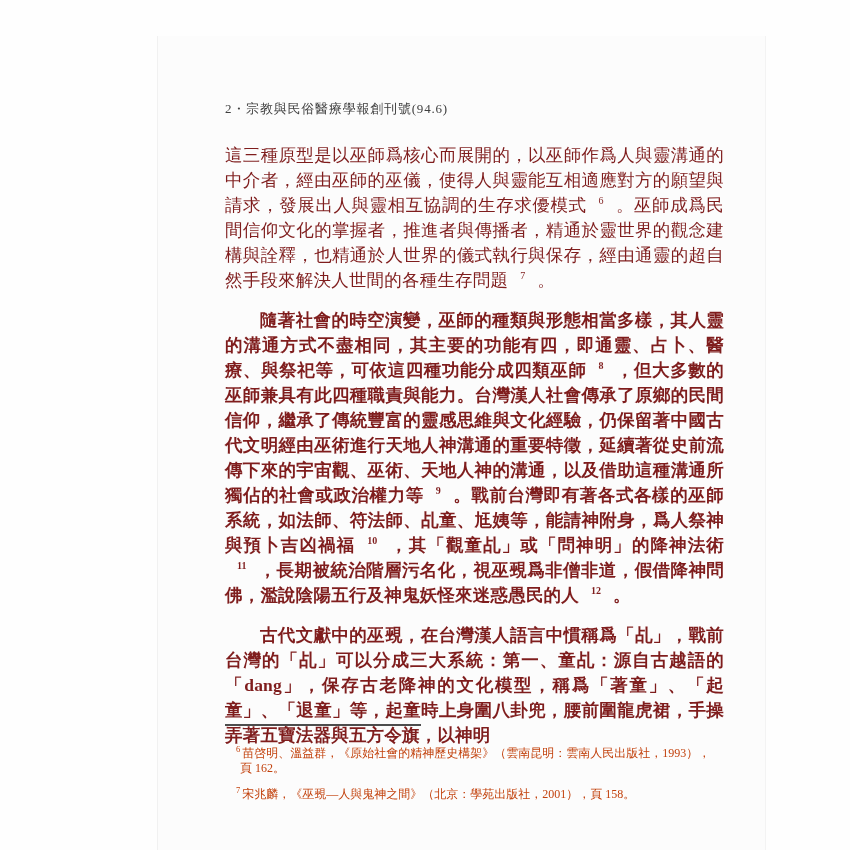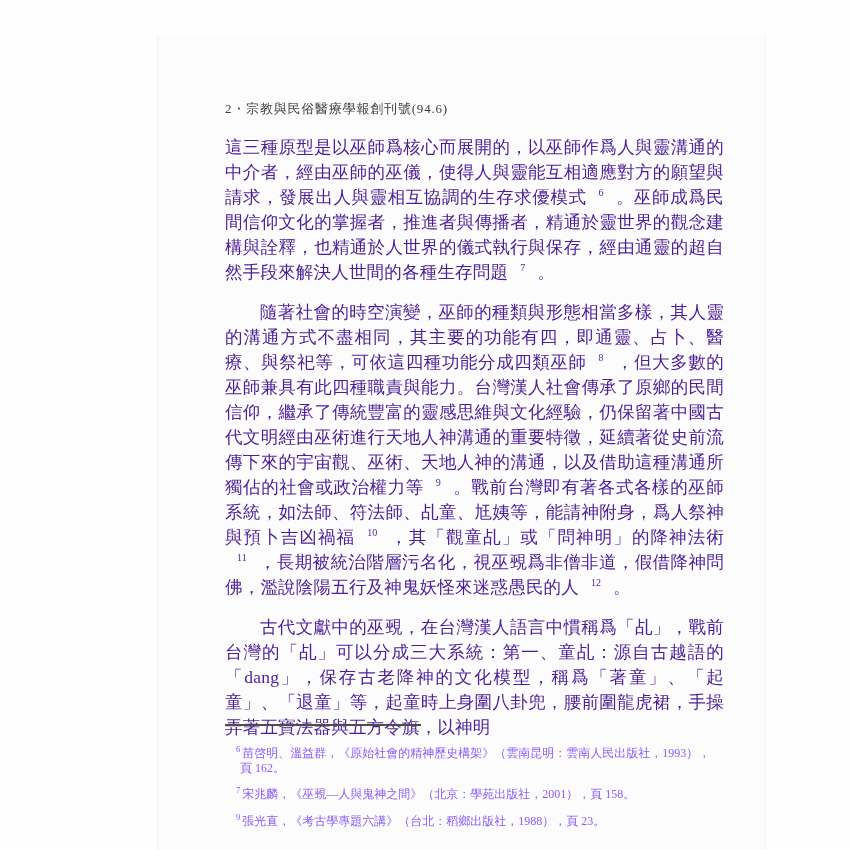--- a/index.html
+++ b/index.html
@@ -22,51 +22,51 @@
   .running-header {
     position: absolute;
     left: 55px; top: 52px;
     font-size: 13px;
     letter-spacing: 0.8px;
     color: #3f3f3f;
     white-space: nowrap;
   }
   .body-text {
     position: absolute;
-    left: 55px; top: 87px;
+    left: 55px; top: 95px;
     width: 499px;
     font-size: 17.5px;
     line-height: 25px;
     text-align: justify;
     text-justify: inter-ideograph;
     letter-spacing: 0.2px;
-    color: #4c1d95;
+    color: #7f1d1d;
   }
   .para { margin: 0; }
   .para + .para { margin-top: 15px; }
-  .para.indent { text-indent: 2em; }
+  .para.indent { text-indent: 2em; font-weight: bold; }
   .body-text sup {
     font-size: 10px;
     line-height: 0;
     vertical-align: super;
     letter-spacing: 0;
   }
   .fn-rule {
     position: absolute;
     left: 55px; top: 676px;
     width: 196px; height: 2px;
     background: #4d4d4d;
   }
   .footnotes {
     position: absolute;
     left: 42px; top: 686px;
     width: 512px;
     font-size: 12px;
     line-height: 14.6px;
-    color: #8b5cf6;
+    color: #c2410c;
     text-align: left;
   }
   .footnote {
     padding-left: 16px;
     text-indent: -16px;
   }
   .footnote sup {
     font-size: 8.5px;
     line-height: 0;
     vertical-align: super;
@@ -83,15 +83,14 @@
       <p class="para">這三種原型是以巫師爲核心而展開的，以巫師作爲人與靈溝通的中介者，經由巫師的巫儀，使得人與靈能互相適應對方的願望與請求，發展出人與靈相互協調的生存求優模式<sup>6</sup>。巫師成爲民間信仰文化的掌握者，推進者與傳播者，精通於靈世界的觀念建構與詮釋，也精通於人世界的儀式執行與保存，經由通靈的超自然手段來解決人世間的各種生存問題<sup>7</sup>。</p>
       <p class="para indent">隨著社會的時空演變，巫師的種類與形態相當多樣，其人靈的溝通方式不盡相同，其主要的功能有四，即通靈、占卜、醫療、與祭祀等，可依這四種功能分成四類巫師<sup>8</sup>，但大多數的巫師兼具有此四種職責與能力。台灣漢人社會傳承了原鄉的民間信仰，繼承了傳統豐富的靈感思維與文化經驗，仍保留著中國古代文明經由巫術進行天地人神溝通的重要特徵，延續著從史前流傳下來的宇宙觀、巫術、天地人神的溝通，以及借助這種溝通所獨佔的社會或政治權力等<sup>9</sup>。戰前台灣即有著各式各樣的巫師系統，如法師、符法師、乩童、尪姨等，能請神附身，爲人祭神與預卜吉凶禍福<sup>10</sup>，其「觀童乩」或「問神明」的降神法術<sup>11</sup>，長期被統治階層污名化，視巫覡爲非僧非道，假借降神問佛，濫說陰陽五行及神鬼妖怪來迷惑愚民的人<sup>12</sup>。</p>
       <p class="para indent">古代文獻中的巫覡，在台灣漢人語言中慣稱爲「乩」，戰前台灣的「乩」可以分成三大系統：第一、童乩：源自古越語的「dang」，保存古老降神的文化模型，稱爲「著童」、「起童」、「退童」等，起童時上身圍八卦兜，腰前圍龍虎裙，手操弄著五寶法器與五方令旗，以神明</p>
     </div>
 
   <div class="fn-rule"></div>
 
   <div class="footnotes">
       <div class="footnote"><sup>6</sup>苗啓明、溫益群，《原始社會的精神歷史構架》（雲南昆明：雲南人民出版社，1993），頁 162。</div>
       <div class="footnote"><sup>7</sup>宋兆麟，《巫覡—人與鬼神之間》（北京：學苑出版社，2001），頁 158。</div>
-      <div class="footnote"><sup>9</sup>張光直，《考古學專題六講》（台北：稻鄉出版社，1988），頁 23。</div>
     </div>
 </div>
 
 </body></html>

